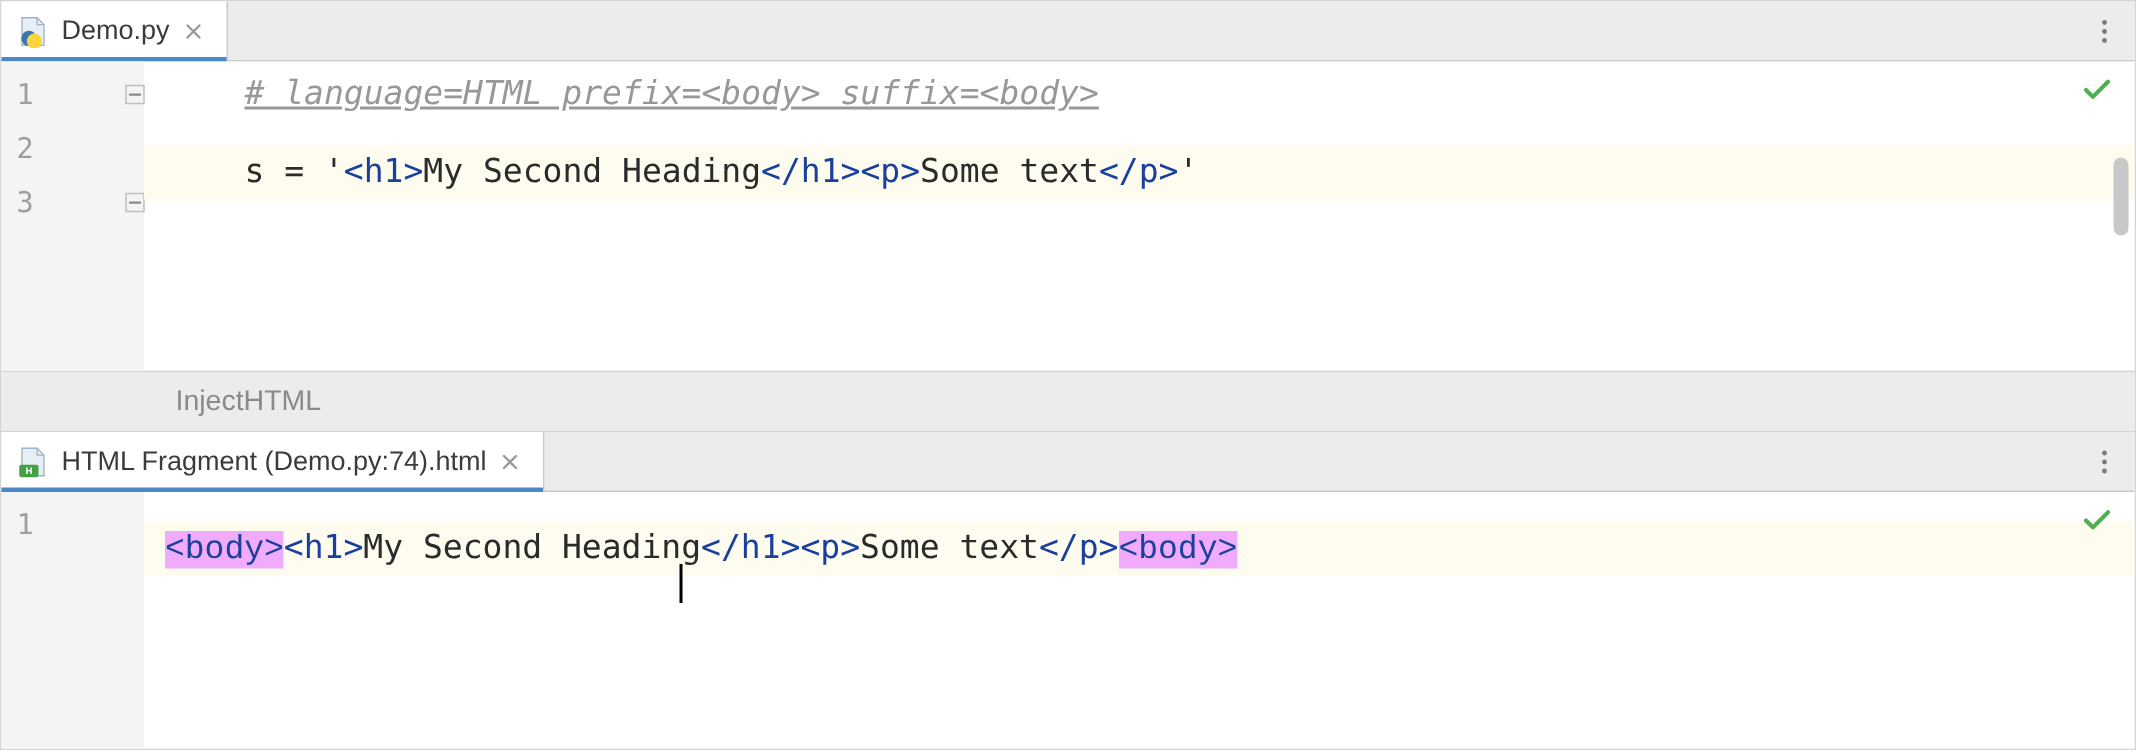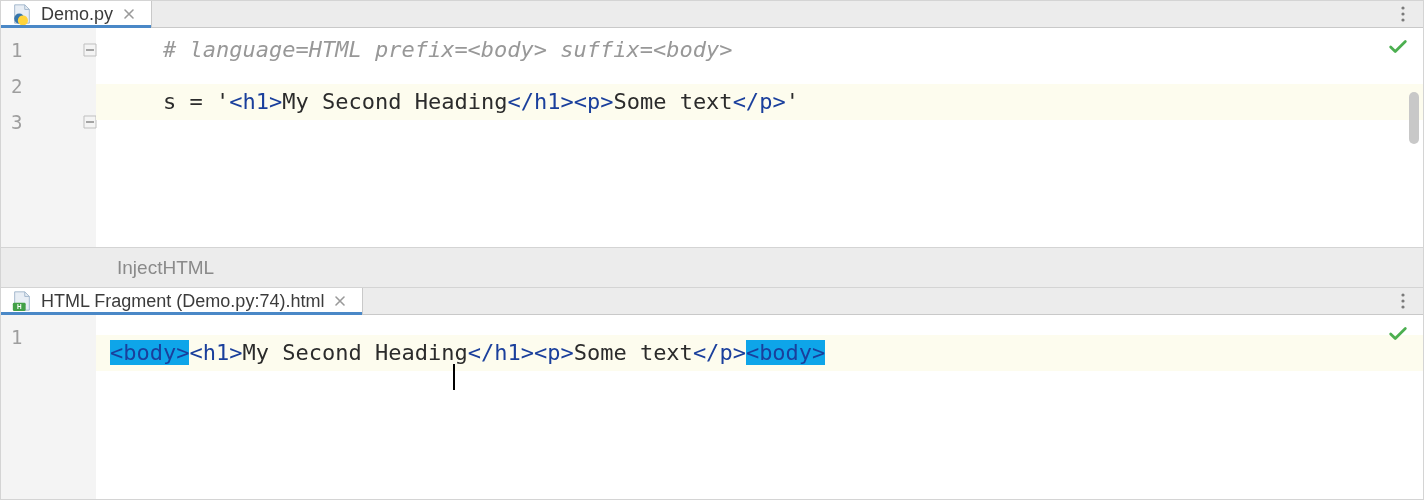--- a/index.html
+++ b/index.html
@@ -17,21 +17,21 @@
     display: flex;
     flex-direction: column;
     border: 1px solid #d4d4d4;
   }
 
   .tabbar {
     display: flex;
     align-items: stretch;
     background: #ececec;
     border-bottom: 1px solid #c9c9c9;
-    height: 27px;
+    height: 40px;
     position: relative;
     gap: 32px;
   }
 
   .tab {
     display: flex;
     align-items: center;
     gap: 8px;
     padding: 0 14px 0 10px;
     background: #ffffff;
@@ -114,25 +114,25 @@
     height: 36px;
     line-height: 36px;
     padding-left: 14px;
     white-space: pre;
     font-size: 22px;
     color: #2b2b2b;
   }
   .hl-line { background: #fdfcee; margin-top: 16px; }
   .kw { color: #1a3f9c; font-weight: 600; }
   .cls { color: #2b2b2b; }
-  .comment { color: #989898; font-style: italic; }
+  .comment { color: #989898; font-style: italic; text-decoration: underline; }
   .str { color: #2b2b2b; }
   .tag { color: #1a3f9c; }
   .tagname { color: #1a3f9c; }
-  .bodytag-bg { background: #0ea5e9; }
+  .bodytag-bg { background: #f0abfc; font-family: Liberation Mono, monospace; }
 
   .status-icon {
     position: absolute;
     top: 8px;
     right: 14px;
     color: #4caf50;
   }
   .status-icon svg { width: 22px; height: 22px; }
 
   .scroll-thumb {

